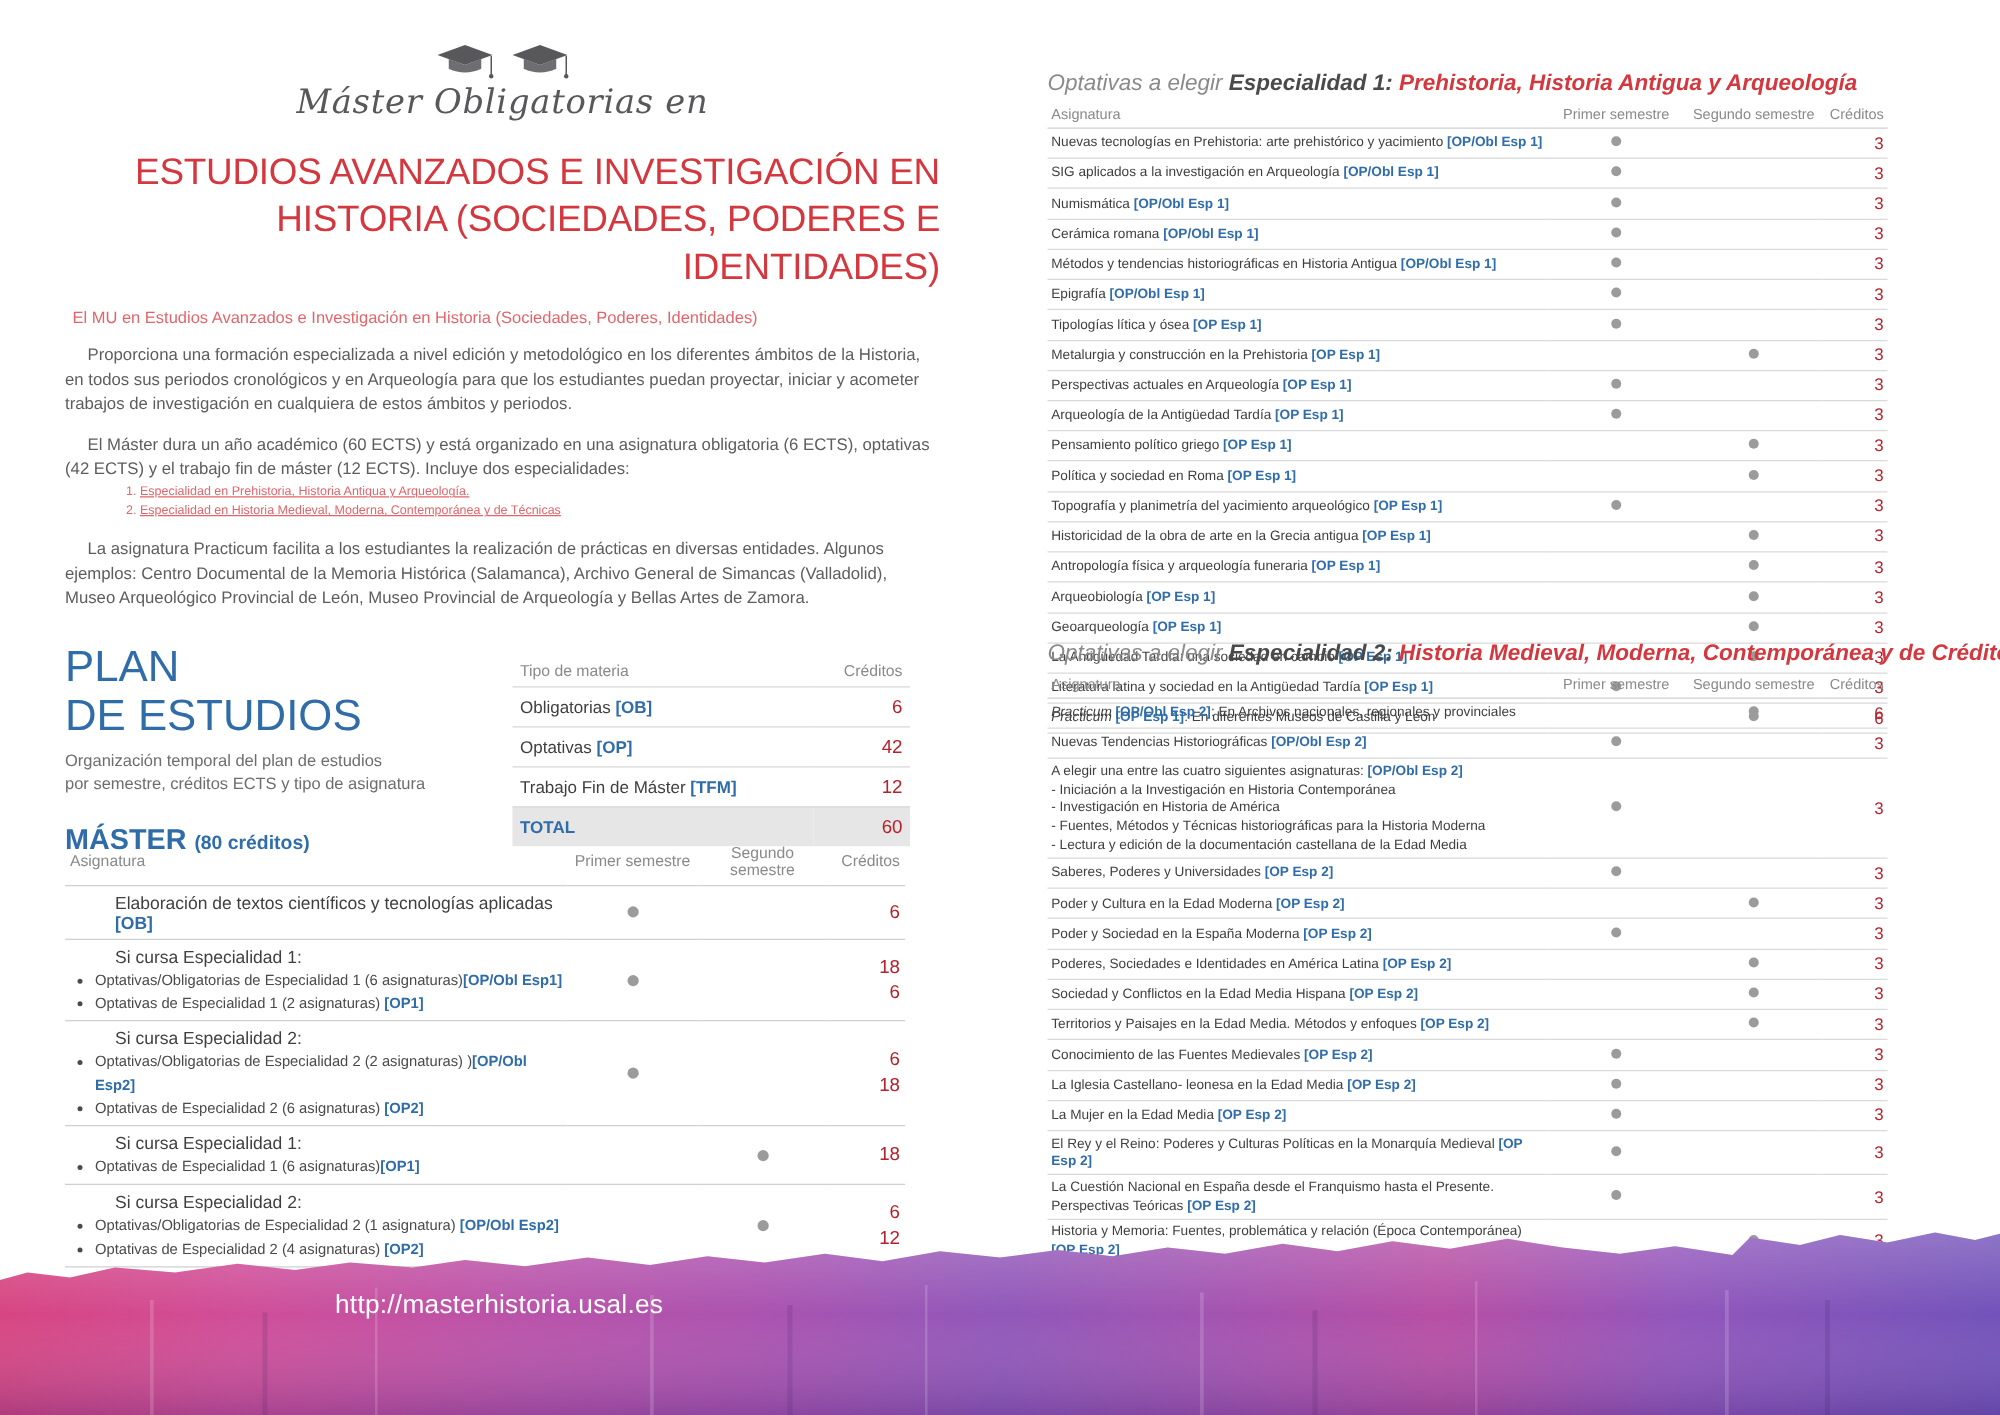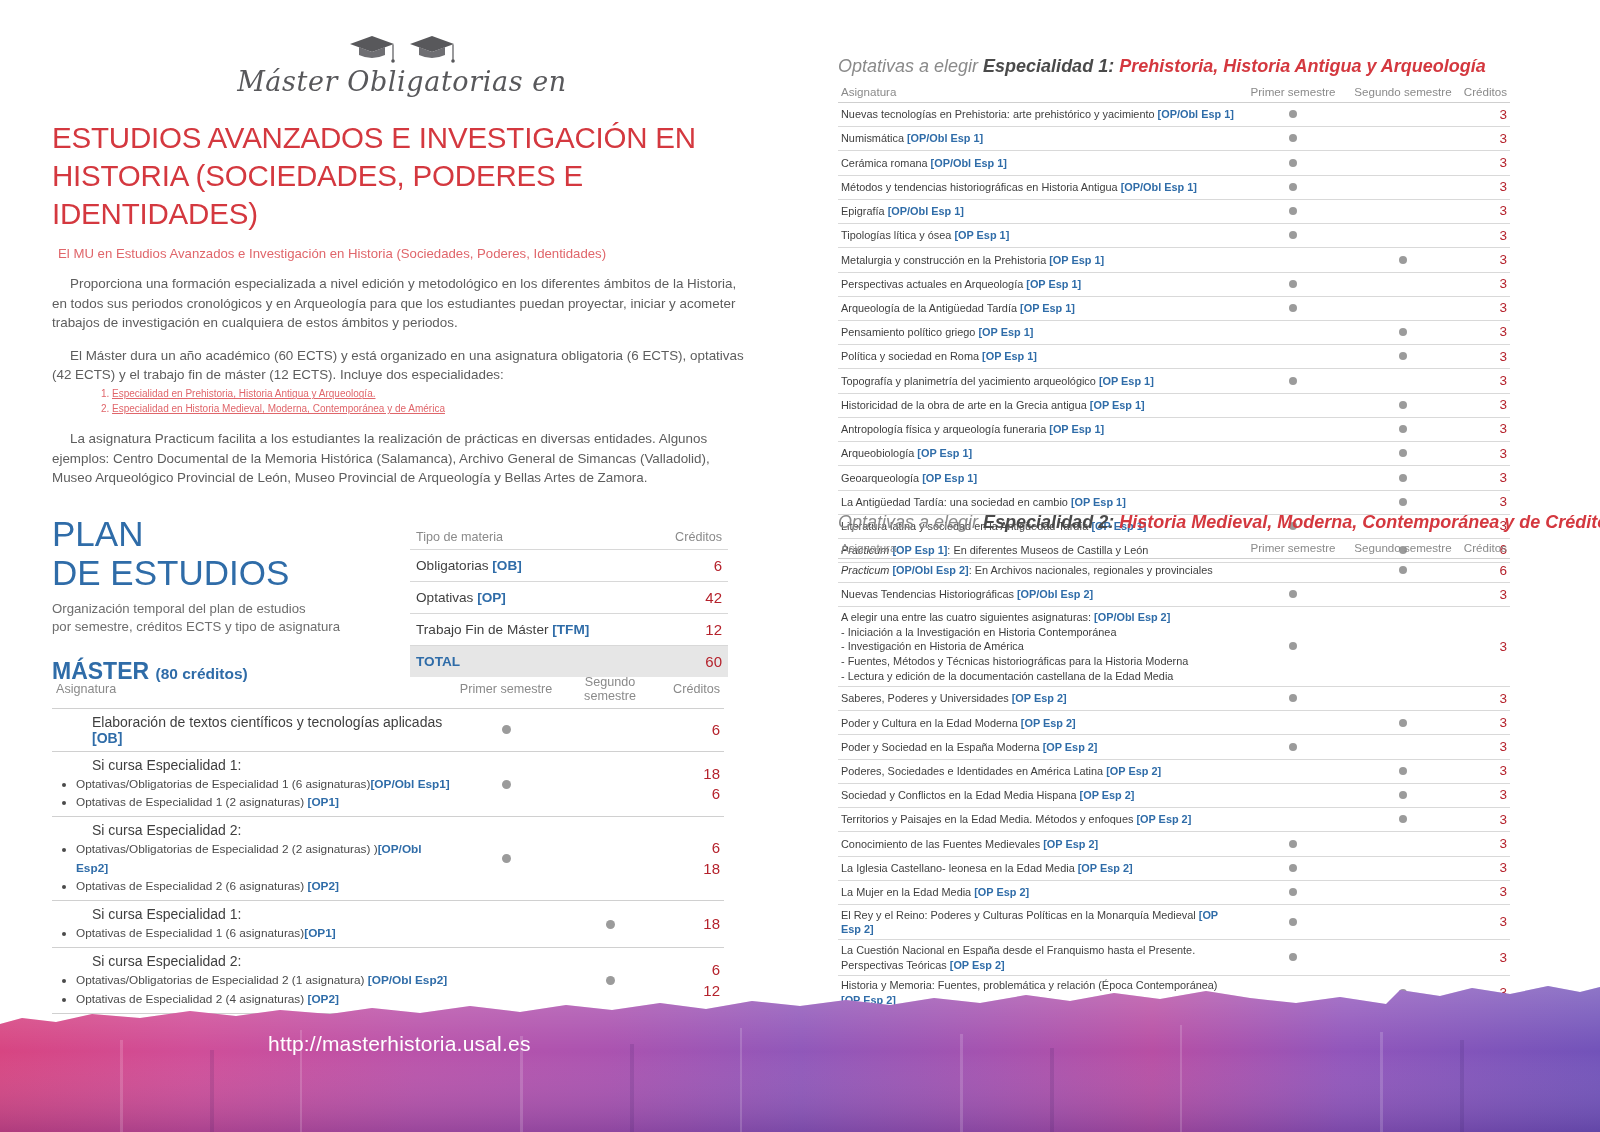--- a/index.html
+++ b/index.html
@@ -29,21 +29,21 @@
     color:#58585b;
     letter-spacing:0.6px;
     margin-top:2px;
     white-space:nowrap;
   }
   h1.main-title {
     color:#d4383f;
     font-size:29.5px;
     font-weight:400;
     line-height:1.28;
-    text-align:left;
+    text-align:right;
     margin:22px 0 0 0;
     letter-spacing:-0.2px;
     font-family:"Liberation Sans", sans-serif;
   }
   .subtitle-red {
     color:#e0666b;
     font-size:13.2px;
     margin:14px 0 0 6px;
   }
   p.body-par {
@@ -202,21 +202,21 @@
       <span>ESTUDIOS AVANZADOS E INVESTIGACIÓN EN</span><br>
       <span>HISTORIA (SOCIEDADES, PODERES E IDENTIDADES)</span>
     </h1>
 
     <div class="subtitle-red">El MU en Estudios Avanzados e Investigación en Historia (Sociedades, Poderes, Identidades)</div>
 
     <p class="body-par">Proporciona una formación especializada a nivel edición y metodológico en los diferentes ámbitos de la Historia, en todos sus periodos cronológicos y en Arqueología para que los estudiantes puedan proyectar, iniciar y acometer trabajos de investigación en cualquiera de estos ámbitos y periodos.</p>
     <p class="body-par">El Máster dura un año académico (60 ECTS) y está organizado en una asignatura obligatoria (6 ECTS), optativas (42 ECTS) y el trabajo fin de máster (12 ECTS). Incluye dos especialidades:</p>
     <ol class="spec-list">
       <li>Especialidad en Prehistoria, Historia Antigua y Arqueología.</li>
-      <li>Especialidad en Historia Medieval, Moderna, Contemporánea y de América</li>
+      <li>Especialidad en Historia Medieval, Moderna, Contemporánea y de Técnicas</li>
     </ol>
     <p class="body-par">La asignatura Practicum facilita a los estudiantes la realización de prácticas en diversas entidades. Algunos ejemplos: Centro Documental de la Memoria Histórica (Salamanca), Archivo General de Simancas (Valladolid), Museo Arqueológico Provincial de León, Museo Provincial de Arqueología y Bellas Artes de Zamora.</p>
 
     <div class="plan-wrap">
       <div class="plan-title">
         <span>PLAN</span><br>
         <span>DE ESTUDIOS</span>
       </div>
       <div class="plan-sub">
         <span>Organización temporal del plan de estudios</span><br>
@@ -373,20 +373,26 @@
         <tr>
           <th>Asignatura</th>
           <th class="c">Primer semestre</th>
           <th class="c">Segundo semestre</th>
           <th class="r">Créditos</th>
         </tr>
       </thead>
       <tbody>
           <tr>
             <td class="multi">Nuevas tecnologías en Prehistoria: arte prehistórico y yacimiento <span class="tag-blue">[OP/Obl Esp 1]</span></td>
+            <td class="dotcell"><span class="dot"></span></td>
+            <td class="dotcell"></td>
+            <td class="credcell">3</td>
+          </tr>
+          <tr>
+            <td class="multi">SIG aplicados a la investigación en Arqueología  <span class="tag-blue">[OP/Obl Esp 1]</span></td>
             <td class="dotcell"><span class="dot"></span></td>
             <td class="dotcell"></td>
             <td class="credcell">3</td>
           </tr>
           <tr>
             <td class="multi">Numismática  <span class="tag-blue">[OP/Obl Esp 1]</span></td>
             <td class="dotcell"><span class="dot"></span></td>
             <td class="dotcell"></td>
             <td class="credcell">3</td>
           </tr>

